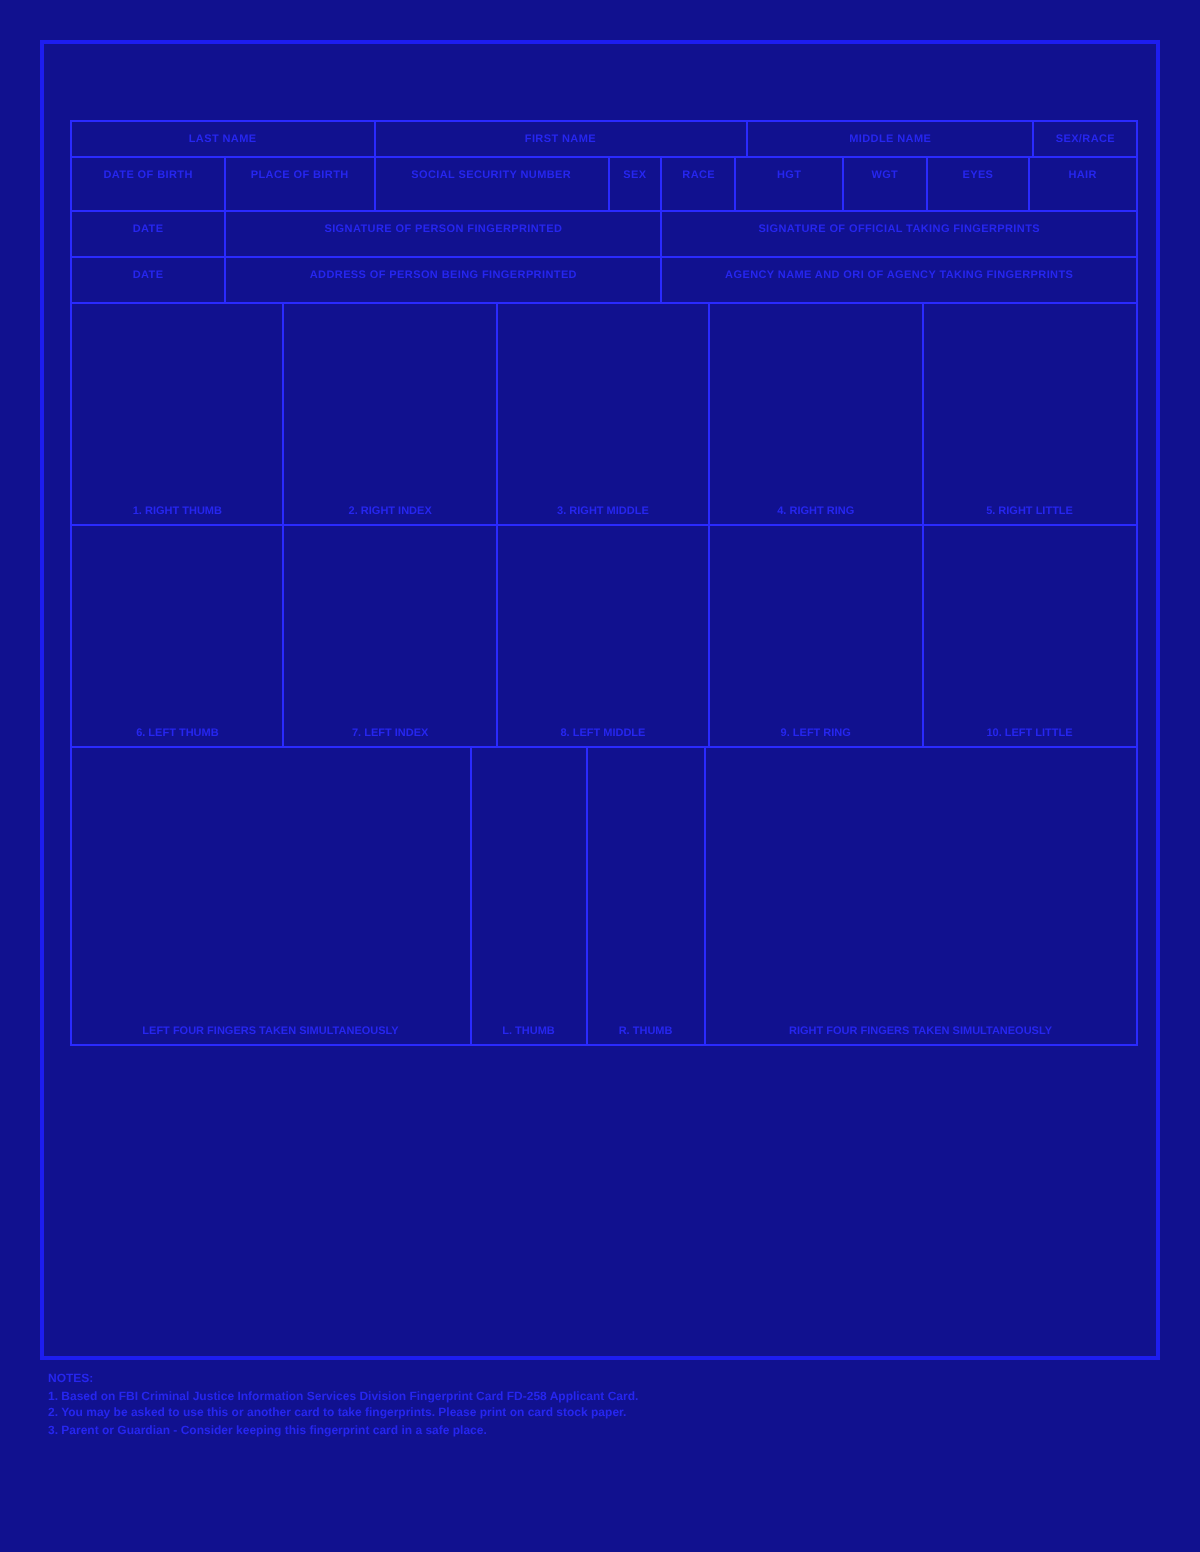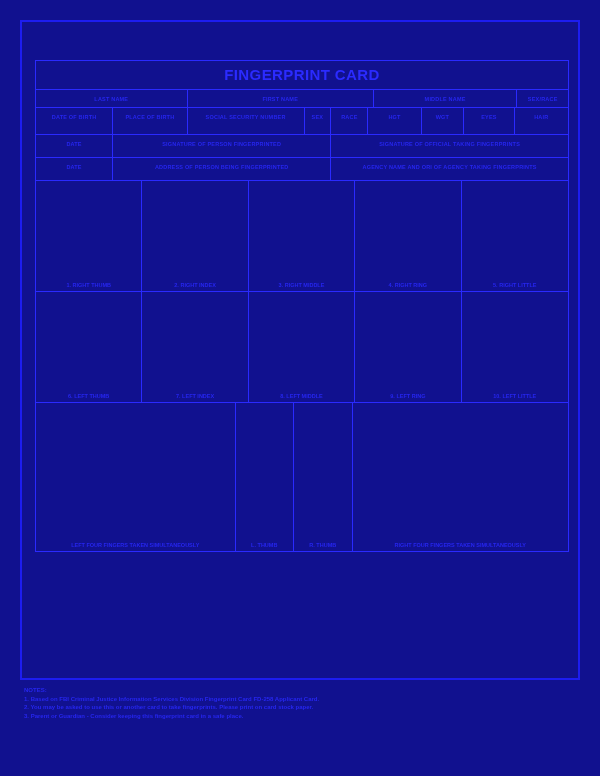--- a/index.html
+++ b/index.html
@@ -132,21 +132,20 @@
   }
   .notes .hdr{font-size:6px;}
 </style>
 </head>
 <body>
 
 <div class="page">
 
   <div class="card">
 
-    <div class="title">FINGERPRINT CARD</div>
 
     <div class="row r1">
       <div class="cell c1">LAST NAME</div>
       <div class="cell c2">FIRST NAME</div>
       <div class="cell c3">MIDDLE NAME</div>
       <div class="cell c4">SEX/RACE</div>
     </div>
 
     <div class="row r2">
       <div class="cell c1">DATE OF BIRTH</div>

